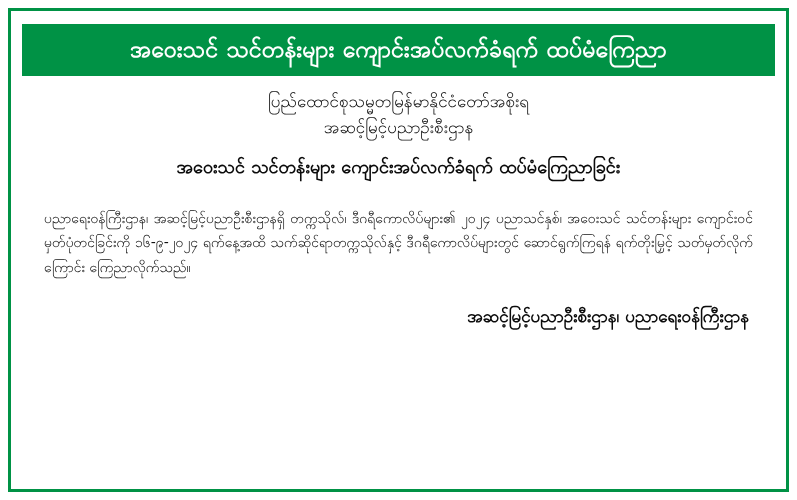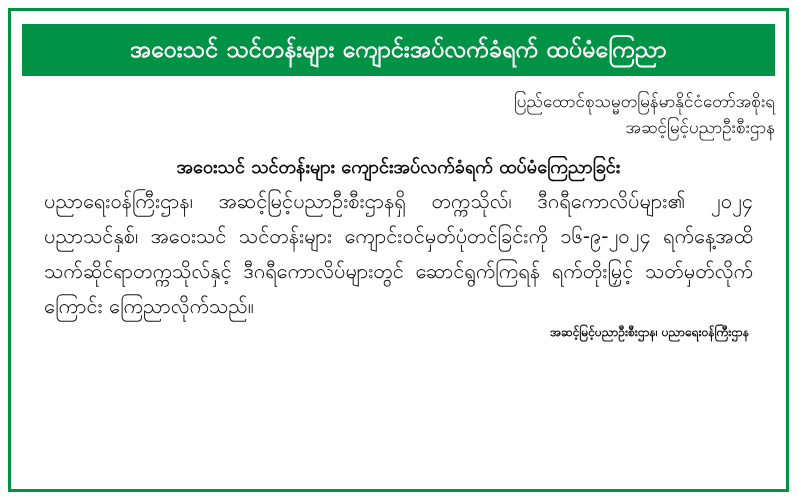--- a/index.html
+++ b/index.html
@@ -52,48 +52,49 @@
   }
   .body-area {
     position: absolute;
     left: 22px;
     top: 88px;
     width: 753px;
     bottom: 20px;
     color: #0b0b0b;
   }
   .center-line {
-    text-align: right;
+    text-align: center;
     font-size: 17px;
     line-height: 1.55;
     color: #111111;
   }
   .center-line.bold {
     font-weight: normal;
   }
   .headline {
     text-align: center;
     font-size: 18px;
     font-weight: bold;
     margin-top: 14px;
-    margin-bottom: 2px;
+    margin-bottom: 24px;
     color: #0b0b0b;
   }
   .para {
-    font-size: 20px;
+    font-size: 14px;
     line-height: 1.75;
     text-align: justify;
     text-justify: inter-word;
     padding: 0 22px;
     color: #111111;
   }
   .signature {
+    margin-top: 26px;
     padding-right: 26px;
     text-align: right;
-    font-size: 12px;
+    font-size: 17px;
     font-weight: bold;
     color: #0b0b0b;
   }
 </style>
 </head>
 <body>
 
 <div id="page">
   <div class="frame"></div>
 

